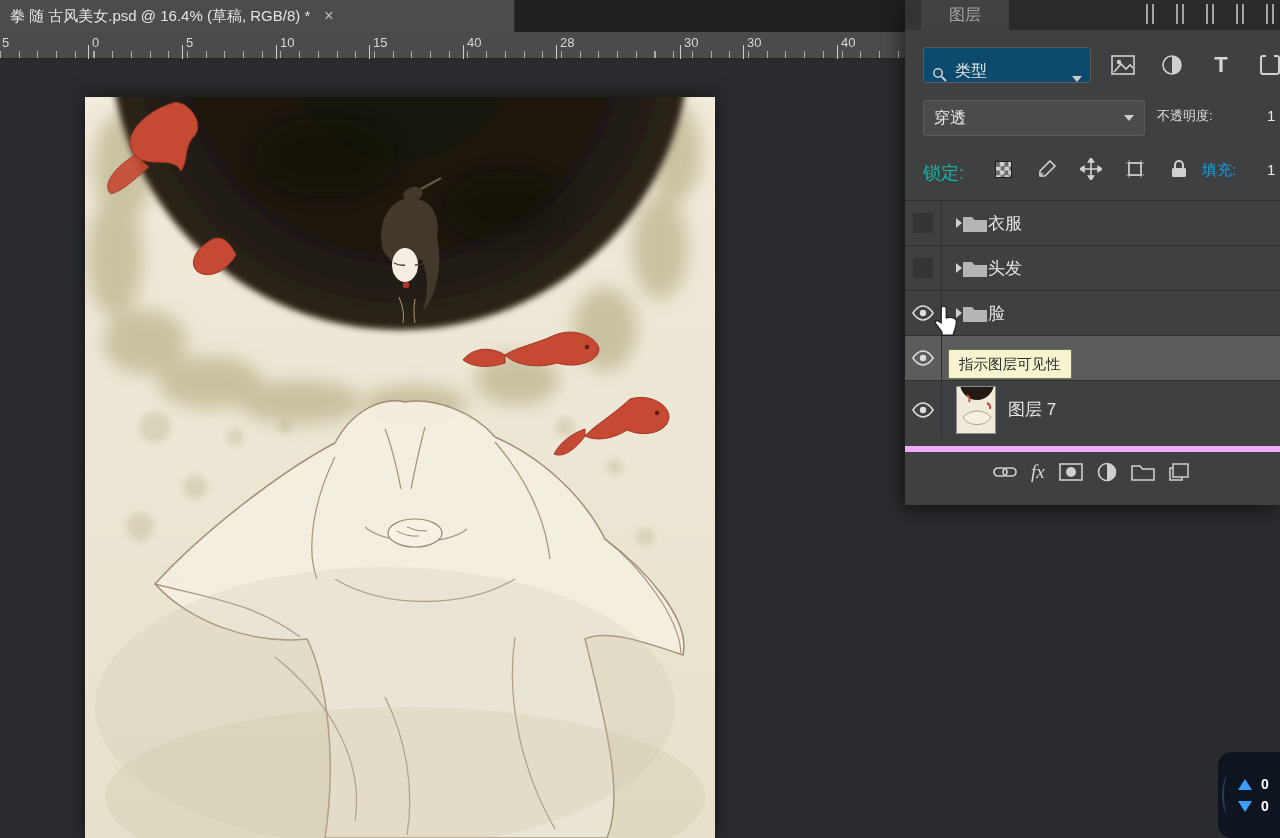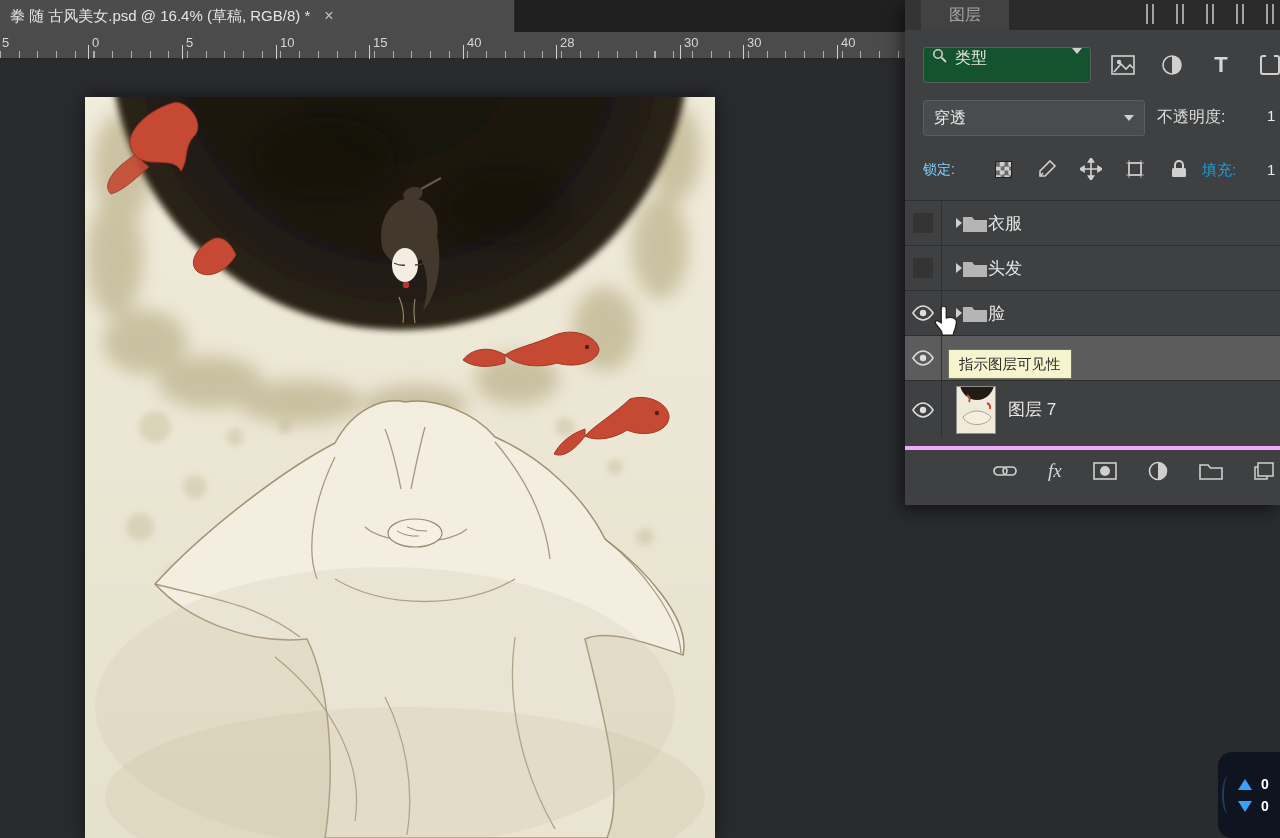--- a/index.html
+++ b/index.html
@@ -32,62 +32,62 @@
     box-shadow:-4px 6px 16px rgba(0,0,0,.5);font-size:15px;}
   .panel-tabs{position:absolute;left:0;top:0;width:100%;height:30px;background:#2b2b2b;}
   .panel-tab-sliver{position:absolute;left:0;top:0;width:28px;height:30px;background:#343434;border-right:1px solid #222;}
   .panel-tab-active{position:absolute;left:16px;top:0;width:88px;height:30px;background:#424242;
     display:flex;align-items:center;justify-content:center;color:#a3a3a3;font-size:16px;}
   .dock-icons{position:absolute;right:6px;top:4px;display:flex;gap:22px;}
   .dock-icons span{display:inline-block;width:8px;height:20px;
     border-left:2px solid #b9b9b9;border-right:2px solid #b9b9b9;opacity:.85;}
 
   .filter-row{position:absolute;left:0;top:44px;width:100%;height:42px;}
-  .type-select{position:absolute;left:18px;top:3px;width:168px;height:36px;background:#14532d;
-    border:1px solid #5c5c5c;border-radius:3px;display:flex;align-items:flex-start;padding:0 8px;gap:8px;}
+  .type-select{position:absolute;left:18px;top:3px;width:168px;height:36px;background:#0c4a6e;
+    border:1px solid #5c5c5c;border-radius:3px;display:flex;align-items:flex-end;padding:0 8px;gap:8px;}
   .type-select .lbl{font-size:16px;color:#e6e6e6;}
   .chev-down{width:0;height:0;border-left:5px solid transparent;border-right:5px solid transparent;
     border-top:6px solid #cfcfcf;margin-left:auto;}
   .filter-icons{position:absolute;left:205px;top:3px;height:36px;display:flex;align-items:center;gap:23px;}
   .ficon{width:26px;height:24px;display:flex;align-items:center;justify-content:center;color:#d5d5d5;}
   .t-glyph{font-size:22px;font-weight:bold;color:#d5d5d5;}
   .bracket-icon{width:20px;height:20px;border:2px solid #d0d0d0;border-radius:3px;position:relative;}
   .bracket-icon::after{content:"";position:absolute;left:4px;right:4px;top:-4px;height:4px;background:#3f4042;}
 
   .blend-row{position:absolute;left:0;top:98px;width:100%;height:40px;display:flex;align-items:center;}
   .blend-select{position:absolute;left:18px;top:2px;width:222px;height:36px;background:#4a4b4d;
     border:1px solid #5c5c5c;border-radius:3px;display:flex;align-items:center;padding:0 10px;}
   .blend-select .lbl{font-size:16px;color:#e8e8e8;}
-  .opacity-label{position:absolute;left:252px;top:9px;font-size:16px;color:#dcdcdc;}
+  .opacity-label{position:absolute;left:252px;top:9px;font-size:13px;color:#dcdcdc;}
   .opacity-value{position:absolute;left:362px;top:9px;font-size:15px;color:#eaeaea;}
 
   .lock-row{position:absolute;left:0;top:150px;width:100%;height:42px;}
-  .lock-label{position:absolute;left:18px;top:11px;font-size:14px;color:#7dd3fc;}
+  .lock-label{position:absolute;left:18px;top:11px;font-size:18px;color:#14b8a6;}
   .lock-icons{position:absolute;left:86px;top:7px;display:flex;gap:20px;align-items:center;}
   .licon{width:24px;height:24px;display:flex;align-items:center;justify-content:center;}
   .checker{width:17px;height:17px;background:repeating-conic-gradient(#cfcfcf 0 25%,#6b6b6b 0 50%) 0 0/8.5px 8.5px;border:1px solid #222;}
   .fill-label{position:absolute;left:297px;top:11px;font-size:15px;color:#0ea5e9;}
   .fill-value{position:absolute;left:362px;top:11px;font-size:15px;color:#eaeaea;}
 
   .layer-rows{position:absolute;left:0;top:200px;width:100%;}
   .layer-row{position:relative;width:100%;border-top:1px solid #2e2e2f;display:flex;}
   .layer-row.h44{height:45px;} .layer-row.h58{height:58px;}
   .layer-row.selected{background:#5c5c5d;}
   .vis-col{width:37px;border-right:1px solid #303031;display:flex;align-items:center;justify-content:center;}
   .vis-box{width:20px;height:20px;background:#343435;border:1px solid #27272
 
 8;}
   .row-main{flex:1;display:flex;align-items:center;padding-left:14px;}
   .chev-right{width:0;height:0;border-top:5px solid transparent;border-bottom:5px solid transparent;
     border-left:6px solid #cfcfcf;}
   .layer-name{font-size:17px;color:#e6e6e6;}
   .thumb{width:40px;height:48px;background:#efead9;border:1px solid #8d8d8d;overflow:hidden;}
 
-  .panel-footer{position:absolute;left:0;top:446px;width:100%;height:46px;border-top:4px solid #f0abfc;
-    display:flex;align-items:center;gap:31px;padding-left:88px;}
+  .panel-footer{position:absolute;left:0;top:446px;width:100%;height:46px;border-top:6px solid #f0abfc;
+    display:flex;align-items:center;gap:14px;padding-left:88px;}
   .fxt{font-size:19px;font-style:italic;color:#d8d8d8;font-family:"Liberation Serif","DejaVu Serif",serif;}
 
   
   .tooltip{position:absolute;left:948px;top:349px;height:30px;background:#f6f3cf;border:1px solid #6f6f5a;
     color:#2c2c2c;font-size:14.5px;display:flex;align-items:center;padding:8px 10px;z-index:40;}
   .cursor-hand{position:absolute;left:933px;top:306px;z-index:50;}
 
   
   .osd{position:absolute;left:1218px;top:752px;width:80px;height:86px;background:#0f1520;
     border-radius:14px 0 0 14px;z-index:30;display:flex;flex-direction:column;justify-content:center;gap:6px;padding-left:20px;}

